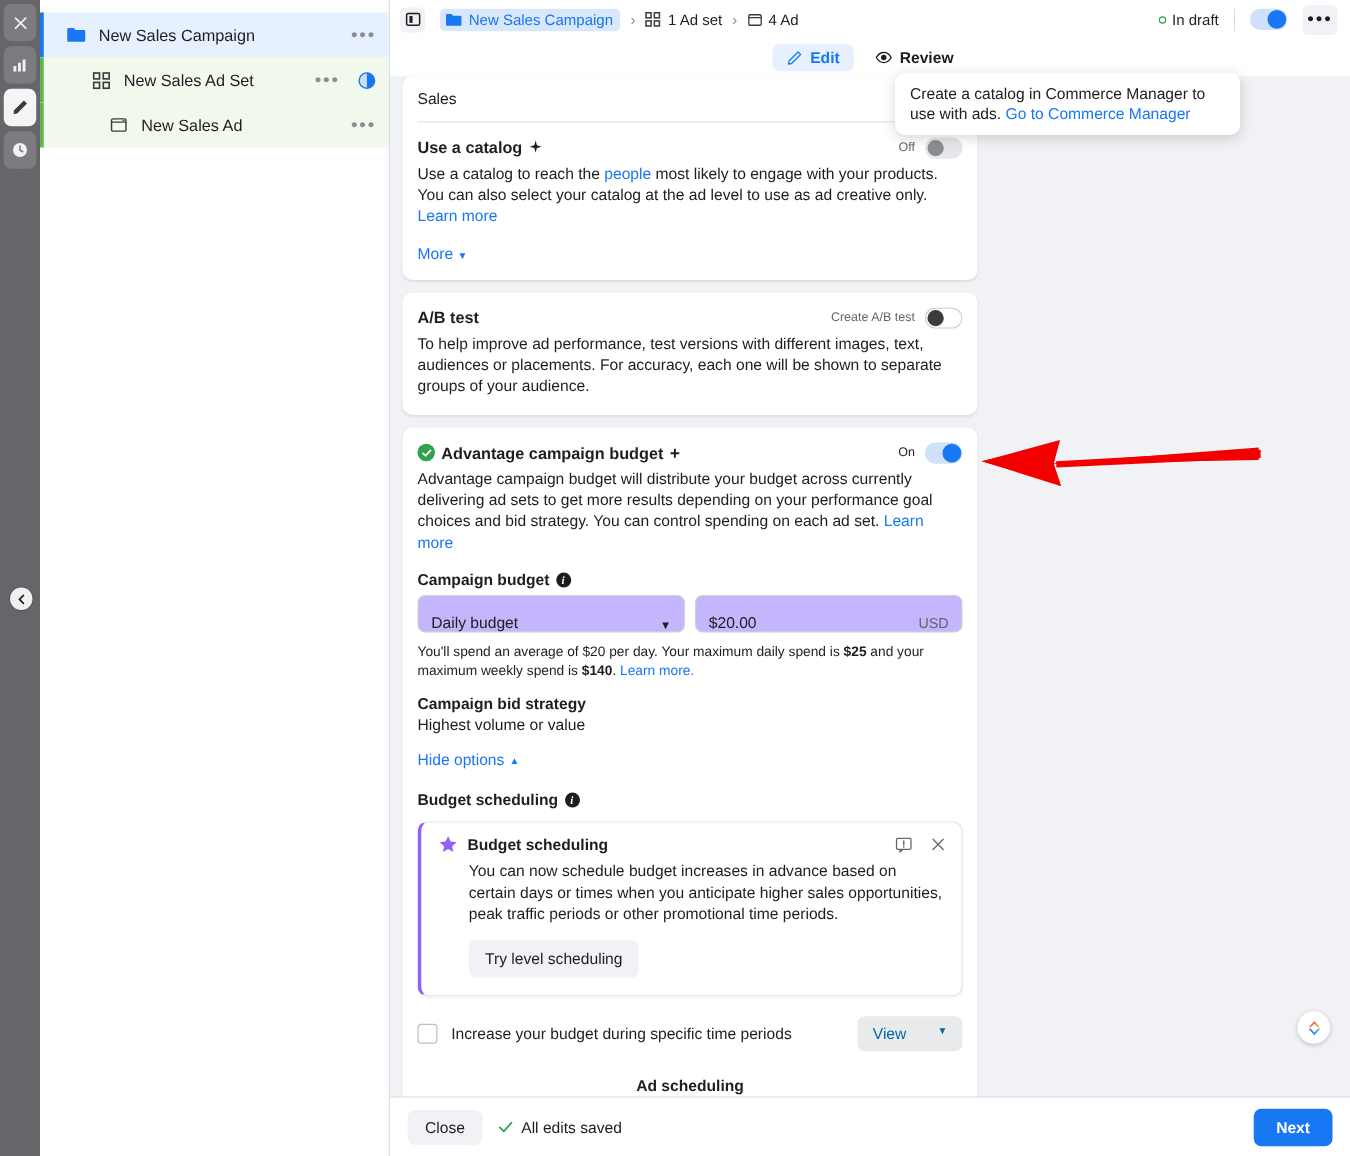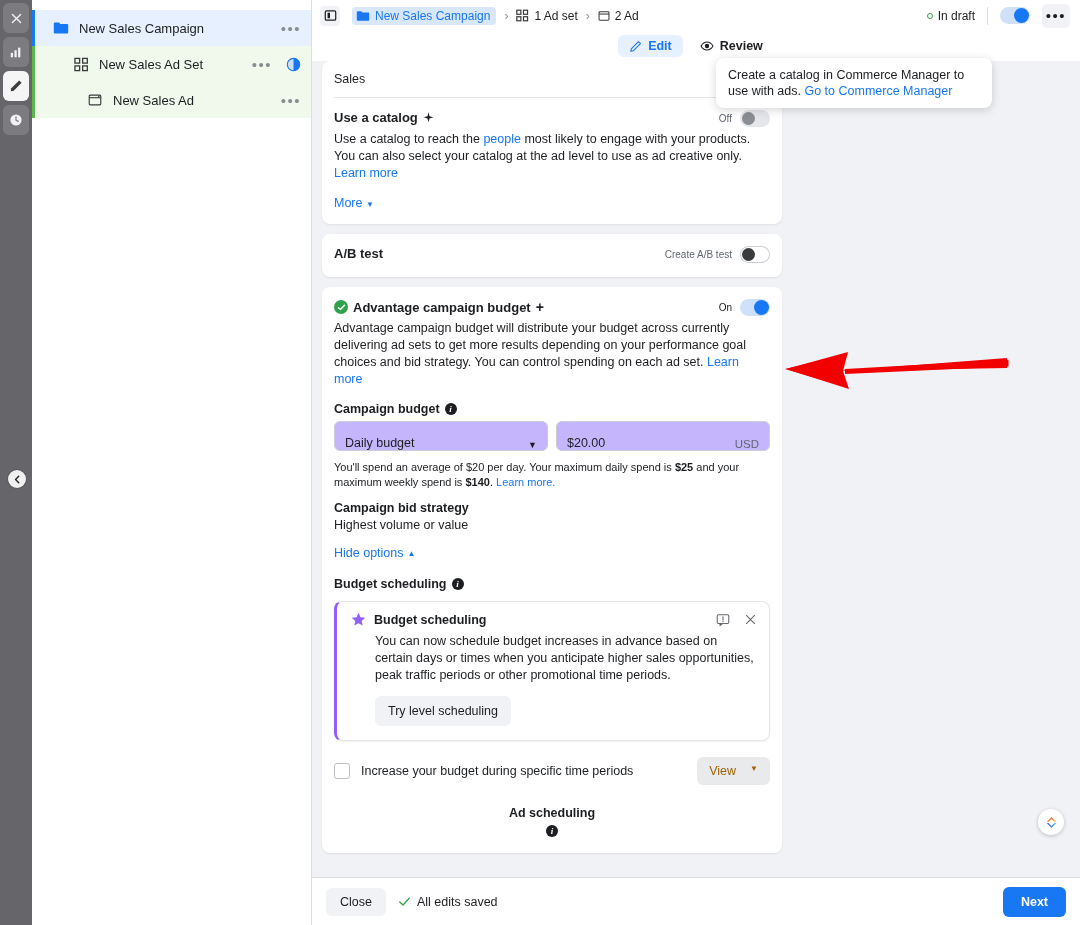--- a/index.html
+++ b/index.html
@@ -180,22 +180,22 @@
   .promo-body { font-size: 12.5px; line-height: 17px; color: #1c1e21; margin: 6px 0 0 24px; }
   .promo-btn {
     margin: 12px 0 0 24px; display: inline-block; background: #f0f2f5;
     border-radius: 6px; padding: 8px 13px; font-size: 12.5px; color: #1c1e21; cursor: pointer;
   }
 
   .checkrow { display: flex; align-items: center; margin-top: 16px; }
   .cbox { width: 16px; height: 16px; border: 1px solid #bcc0c4; border-radius: 3px; background: #fff; cursor: pointer; flex: 0 0 16px; }
   .checkrow .lbl { font-size: 12.5px; color: #1c1e21; margin-left: 11px; }
   .viewbtn {
-    margin-left: auto; background: #e9eaec; color: #a16207; border-radius: 6px;
-    font-size: 12.5px; padding: 7px 12px; display: flex; align-items: flex-start; gap: 14px; cursor: pointer;
+    margin-left: auto; background: #e9eaec; color: #0369a1; border-radius: 6px;
+    font-size: 12.5px; padding: 7px 12px; display: flex; align-items: flex-start; gap: 25px; cursor: pointer;
   }
 
   .footer {
     flex: 0 0 48px; background: #fff; border-top: 1px solid #dcdee3;
     display: flex; align-items: center; padding: 8px 14px;
   }
   .closebtn { background: #f0f2f5; border-radius: 6px; font-size: 12.5px;
               color: #1c1e21; padding: 7px 14px; cursor: pointer; }
   .saved { display: flex; align-items: center; gap: 6px; font-size: 12.5px; color: #1c1e21; margin-left: 12px; }
   .nextbtn { margin-left: auto; background: #1877f2; color: #fff; font-weight: bold;
@@ -335,21 +335,21 @@
           <span>1 Ad set</span>
         </span>
         <span class="crumb-sep">›</span>
         <span class="crumb-item">
           <span>
             <svg width="12" height="12" viewBox="0 0 16 16" style="display:block">
               <rect x="1.4" y="2.4" width="13.2" height="11.2" rx="1.2" fill="none" stroke="#3a3b3c" stroke-width="1.4"></rect>
               <path d="M1.4 5.4 H14.6" stroke="#3a3b3c" stroke-width="1.4"></path>
             </svg>
           </span>
-          <span>2 Ad</span>
+          <span>4 Ad</span>
         </span>
       </div>
 
       <div class="top-right">
         <span class="status">
           <span class="status-dot"></span>
           <span>In draft</span>
         </span>
         <span class="vsep"></span>
         <span class="sw on">
@@ -412,20 +412,21 @@
         <div class="card pb14">
           <div class="row-head">
             <h3>A/B test</h3>
             <div class="toggle-grp">
               <span>Create A/B test</span>
               <span class="sw offdark">
                   <span class="knob"></span>
                 </span>
             </div>
           </div>
+          <div class="desc">To help improve ad performance, test versions with different images, text, audiences or placements. For accuracy, each one will be shown to separate groups of your audience.</div>
         </div>
 
         <div class="card pb14">
           <div class="row-head">
             <h3>
               <span class="green-check">
                 <svg width="9" height="9" viewBox="0 0 10 10">
                     <path d="M1.6 5.2 L3.9 7.3 L8.3 2.6" stroke="#fff" stroke-width="1.6" fill="none" stroke-linecap="round" stroke-linejoin="round"></path>
                   </svg>
               </span>

